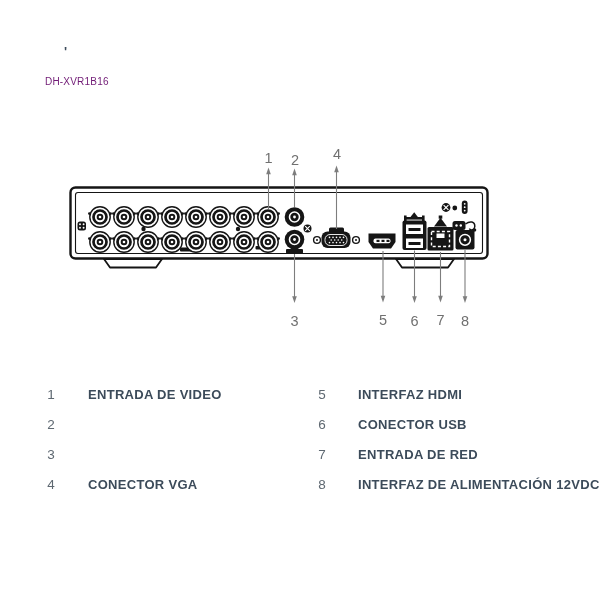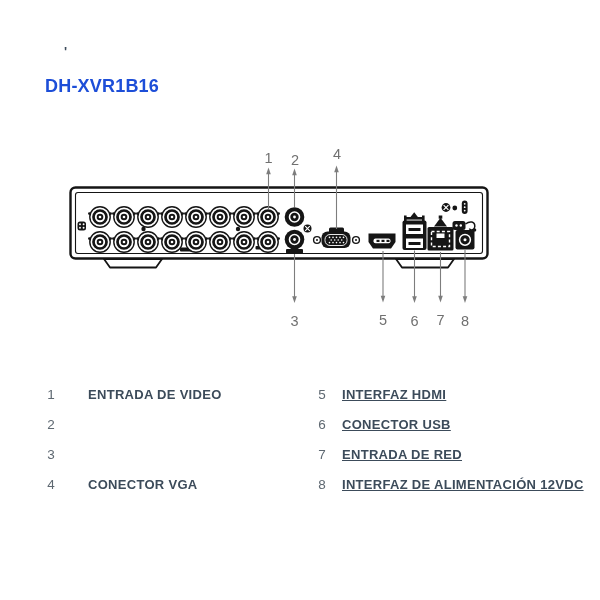--- a/index.html
+++ b/index.html
@@ -1,32 +1,32 @@
 <!DOCTYPE html>
 <html><head>
 <meta charset="utf-8">
 <style>
   html,body{margin:0;padding:0;background:#fff;}
   .page{position:relative;width:600px;height:600px;background:#ffffff;overflow:hidden;
         font-family:"Liberation Sans", sans-serif;}
   .mark{position:absolute;left:64px;top:44px;font-size:13px;font-weight:bold;color:#3d4c5b;}
-  .model{position:absolute;left:45px;top:76px;font-size:18px;font-weight:700;
-         color:#1d4ed8;letter-spacing:.2px;}
+  .model{position:absolute;left:45px;top:76px;font-size:10px;font-weight:400;
+         color:#701a75;letter-spacing:.2px;}
   svg.diagram{position:absolute;left:0;top:0;}
   svg .co-num{font-size:14.5px;fill:#707070;text-anchor:middle;
               font-family:"Liberation Sans",sans-serif;}
   .legend-col{position:absolute;}
   .legend-col-left{left:42px;top:386px;width:280px;}
   .legend-col-right{left:314px;top:386px;width:286px;}
   .legend-row{position:absolute;left:0;height:16px;display:flex;align-items:center;}
   .legend-num{display:inline-block;width:18px;text-align:center;font-size:13.5px;color:#5e6871;}
   .legend-label{margin-left:28px;font-size:13px;font-weight:bold;color:#3c4b5a;
                 letter-spacing:.3px;white-space:pre;}
   .legend-col-right .legend-num{width:16px;}
-  .legend-col-right .legend-label{margin-left:12px;text-decoration:underline;}
+  .legend-col-right .legend-label{margin-left:28px;}
 </style>
 </head>
 <body>
 
 <div class="page">
 
   <div class="mark">'</div>
   <div class="model">DH-XVR1B16</div>
 
   <svg class="diagram" width="600" height="600" viewBox="0 0 600 600">

